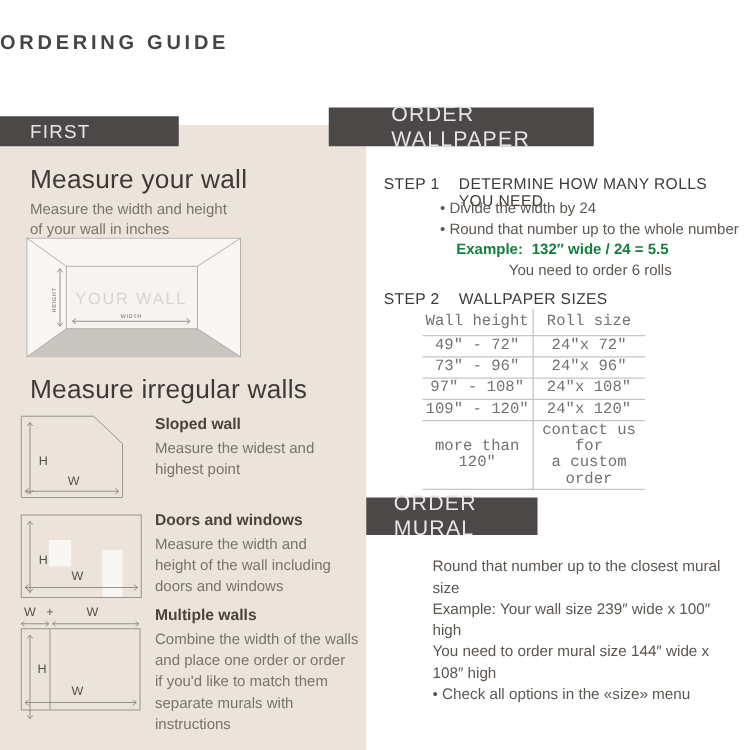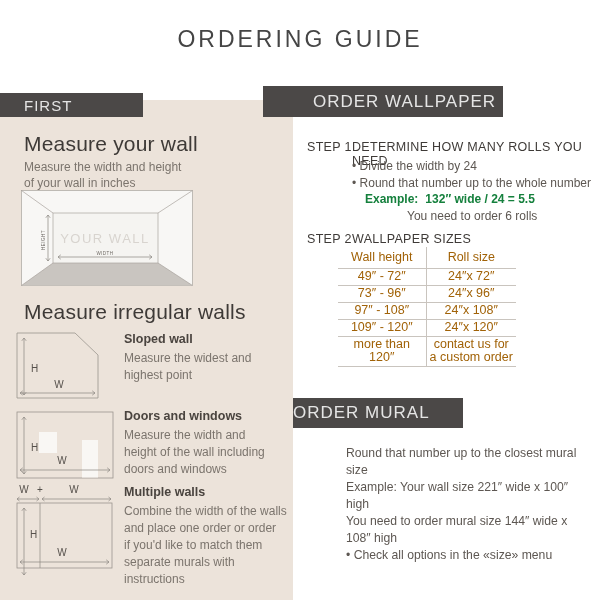--- a/index.html
+++ b/index.html
@@ -3,56 +3,56 @@
 <meta charset="utf-8">
 <style>
   * { margin:0; padding:0; box-sizing:border-box; }
   html,body { background:#ffffff; }
   body { font-family:"Liberation Sans", sans-serif; }
   #canvas { position:relative; width:600px; height:600px; background:#ffffff; overflow:hidden; }
 
   .abs { position:absolute; }
 
   
-  .page-title { left:0; right:0; top:26px; text-align:center; font-size:23px; letter-spacing:3px;
-                color:#454545; font-weight:400; }
+  .page-title { left:0; right:0; top:26px; text-align:left; font-size:16px; letter-spacing:3px;
+                color:#454545; font-weight:700; }
 
   
   .beige-panel { left:0; top:100px; width:293px; height:500px; background:#ece3da; }
   .dark-bar { background:#4b4847; color:#e5e5e5; display:flex; align-items:center; }
   .bar-first { left:0; top:93px; width:143px; height:24px; font-size:15px; letter-spacing:1px; padding-left:24px; }
-  .bar-wallpaper { left:263px; top:86px; width:240px; height:31px; font-size:17px; letter-spacing:1px; padding-left:50px; }
-  .bar-mural { left:293px; top:398px; width:170px; height:30px; font-size:17px; letter-spacing:1px; }
+  .bar-wallpaper { left:263px; top:86px; width:212px; height:31px; font-size:17px; letter-spacing:1px; padding-left:50px; }
+  .bar-mural { left:293px; top:398px; width:137px; height:30px; font-size:17px; letter-spacing:1px; padding-left:22px; }
 
   
   .h-left { color:#3e3a37; font-weight:500; font-size:21px; letter-spacing:0.2px; }
   .h-measure-wall { left:24px; top:132px; }
   .h-irregular { left:24px; top:300px; }
   .sub-left { left:24px; top:159px; font-size:12px; line-height:16px; color:#7b746d; }
 
   .item-title { font-size:12.5px; font-weight:700; color:#4a443f; margin-bottom:4px; }
   .item-body { font-size:12px; line-height:17px; color:#7b746d; }
   .item-text-sloped { left:124px; top:332px; width:160px; }
   .item-text-doors { left:124px; top:409px; width:160px; }
   .item-text-multi { left:124px; top:485px; width:166px; }
 
   
-  .step-row { left:307px; display:grid; grid-template-columns:45px auto; column-gap:0; }
+  .step-row { left:307px; display:grid; grid-template-columns:45px auto; column-gap:15px; }
   .step1-row { top:140px; width:280px; }
   .step2-row { top:232px; width:280px; }
   .step-label, .step-heading { font-size:12.5px; color:#3e3a37; letter-spacing:0.3px; font-weight:500; }
 
   .bullets { left:352px; top:158px; width:240px; font-size:12px; line-height:17px; color:#5d5752; }
   .bullet-line::before { content:"• "; }
   .example-block { left:365px; top:191px; font-size:12px; color:#15803d; display:grid;
                    grid-template-columns:auto auto; column-gap:7px; line-height:17px;font-weight:bold; }
   .example-result { left:407px; top:209px; font-size:12px; color:#5d5752; }
 
   
-  .size-table { left:338px; top:247px; width:178px; border-collapse:collapse; font-size:12.5px; color:#a16207; }
+  .size-table { left:338px; top:247px; width:178px; border-collapse:collapse; font-size:12.5px; color:#737373;font-family:Liberation Mono, monospace; }
   .size-table td { border-bottom:1px solid #c9c4be; text-align:center; vertical-align:middle;
                    height:17px; padding:1px 2px; white-space:pre-line; line-height:13px; }
   .size-table td:first-child { border-right:1px solid #c9c4be; width:88px; }
   .size-table tr.hdr td { height:21px; }
   .size-table tr.last td { height:30px; }
 
   
   .mural-lines { left:346px; top:445px; width:240px; font-size:12.2px; line-height:17px; color:#5d5752; }
 
   
@@ -237,18 +237,18 @@
       </tr>
     </tbody>
   </table>
 
   <div class="abs dark-bar bar-mural">
     <span>ORDER MURAL</span>
   </div>
 
   <div class="abs mural-lines">
     <div>Round that number up to the closest mural size</div>
-    <div>Example: Your wall size 221″ wide x 100″ high</div>
+    <div>Example: Your wall size 239″ wide x 100″ high</div>
     <div>You need to order mural size 144″ wide x 108″ high</div>
     <div class="bullet-line">Check all options in the «size» menu</div>
   </div>
 
 </div>
 
 </body></html>

